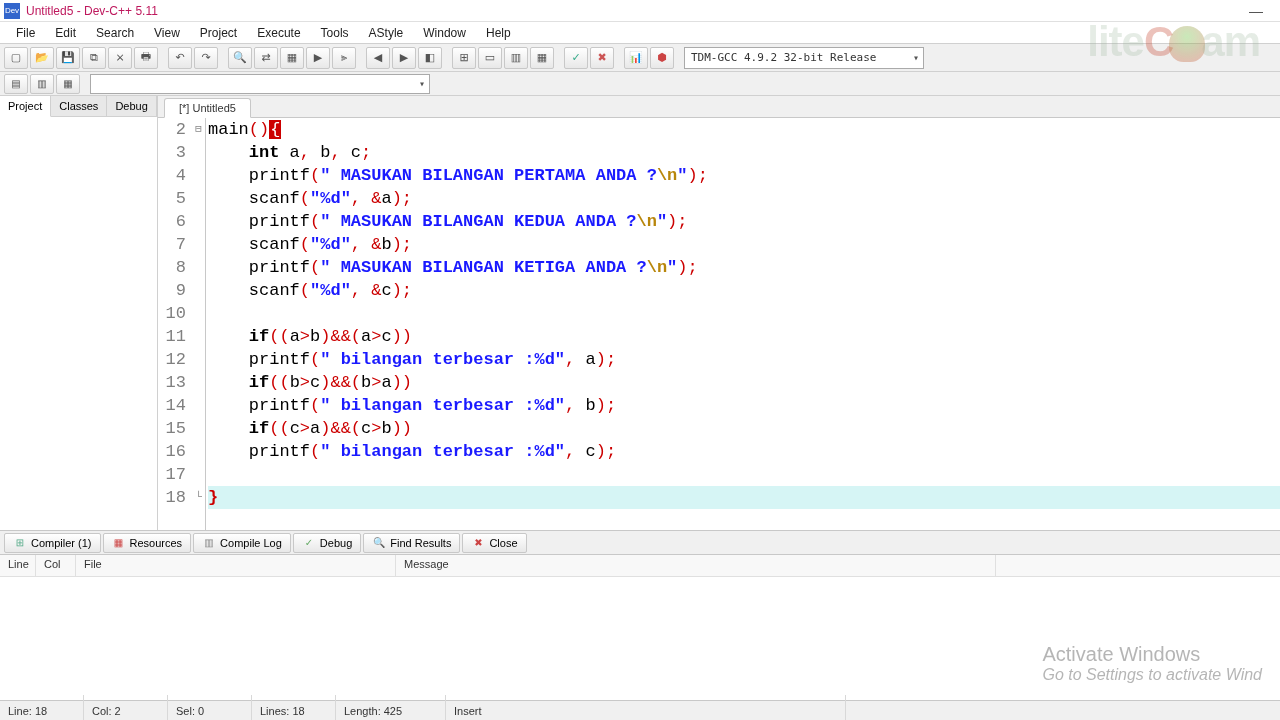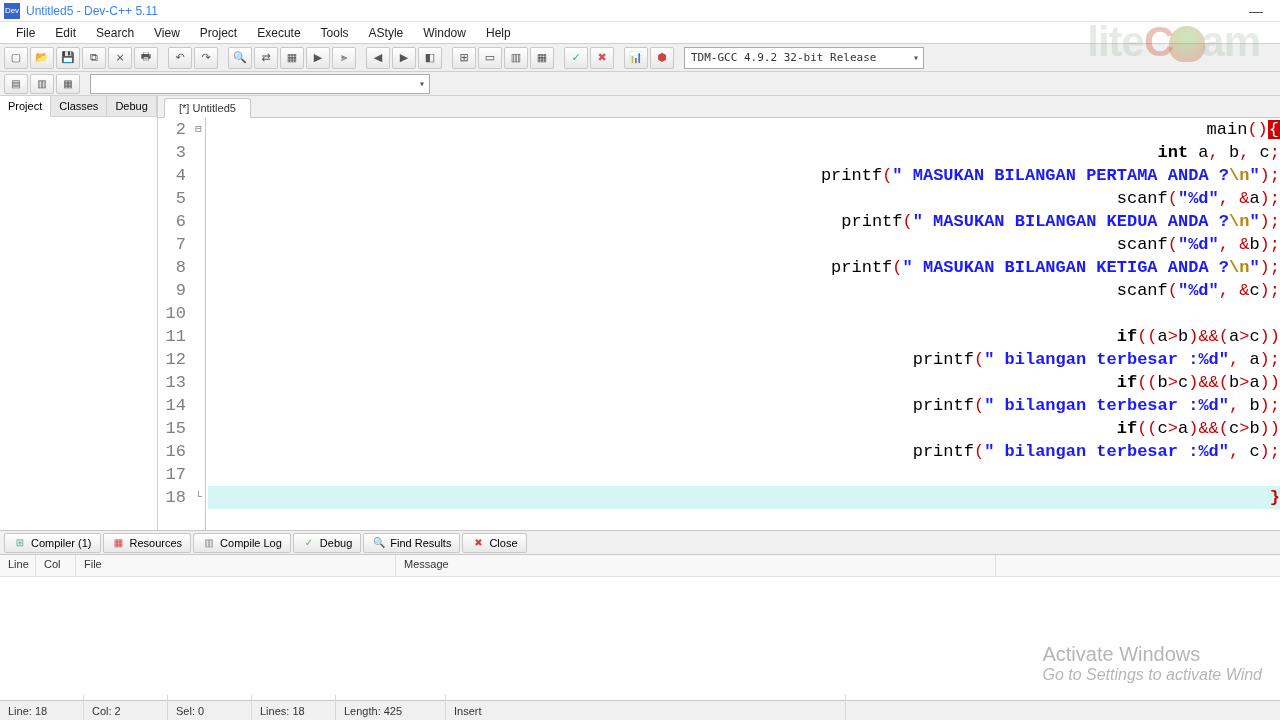--- a/index.html
+++ b/index.html
@@ -24,21 +24,21 @@
 .titlebar .app-icon {
   width: 16px; height: 16px;
   background: #3366cc;
   margin-right: 6px;
   font-size: 8px;
   color: #fff;
   display: flex;
   align-items: center;
   justify-content: center;
 }
-.titlebar .title { flex: 1; color: #3b82f6; font-size: 12px; }
+.titlebar .title { flex: 1; color: #be185d; font-size: 12px; }
 .titlebar .win-ctrl { width: 40px; text-align: center; color: #555; font-size: 14px; cursor: default; }
 .menubar {
   height: 22px;
   background: #fff;
   display: flex;
   align-items: center;
   padding: 0 6px;
   border-bottom: 1px solid #d0d0d0;
 }
 .menubar .m-item { padding: 2px 10px; color: #222; cursor: default; }
@@ -171,21 +171,21 @@
   user-select: none;
 }
 .fold-col {
   width: 14px;
   color: #888;
   font-size: 11px;
   text-align: center;
   user-select: none;
   border-right: 1px solid #c8c8c8;
 }
-.code-lines { flex: 1; padding-left: 2px; text-align: right; }
+.code-lines { flex: 1; padding-left: 2px; }
 .line { height: 23px; line-height: 23px; white-space: pre; }
 .line.hl { background: #d6f5f5; }
 .kw { color: #000; font-weight: 700; }
 .fn { color: #000; }
 .paren-r { color: #cc0000; }
 .str { color: #1a1aff; font-weight: 700; }
 .esc { color: #b8860b; font-weight: 700; }
 .op { color: #cc0000; }
 .brace-hl { background: #cc0000; color: #fff; padding: 0 1px; }
 .brace-hl2 { color: #cc0000; font-weight: 700; }

